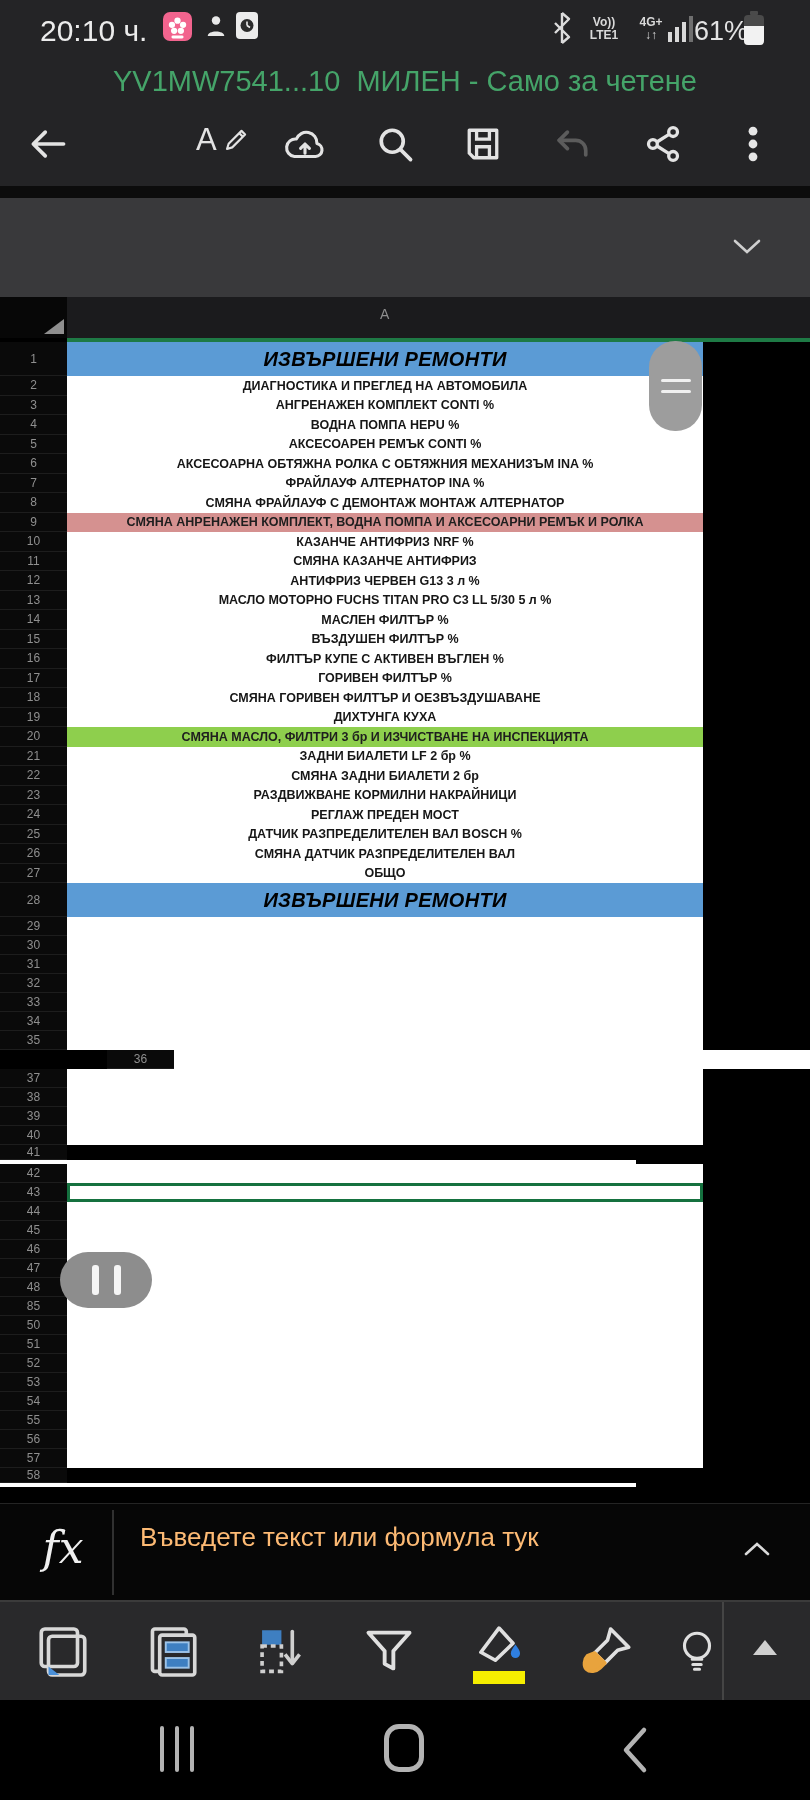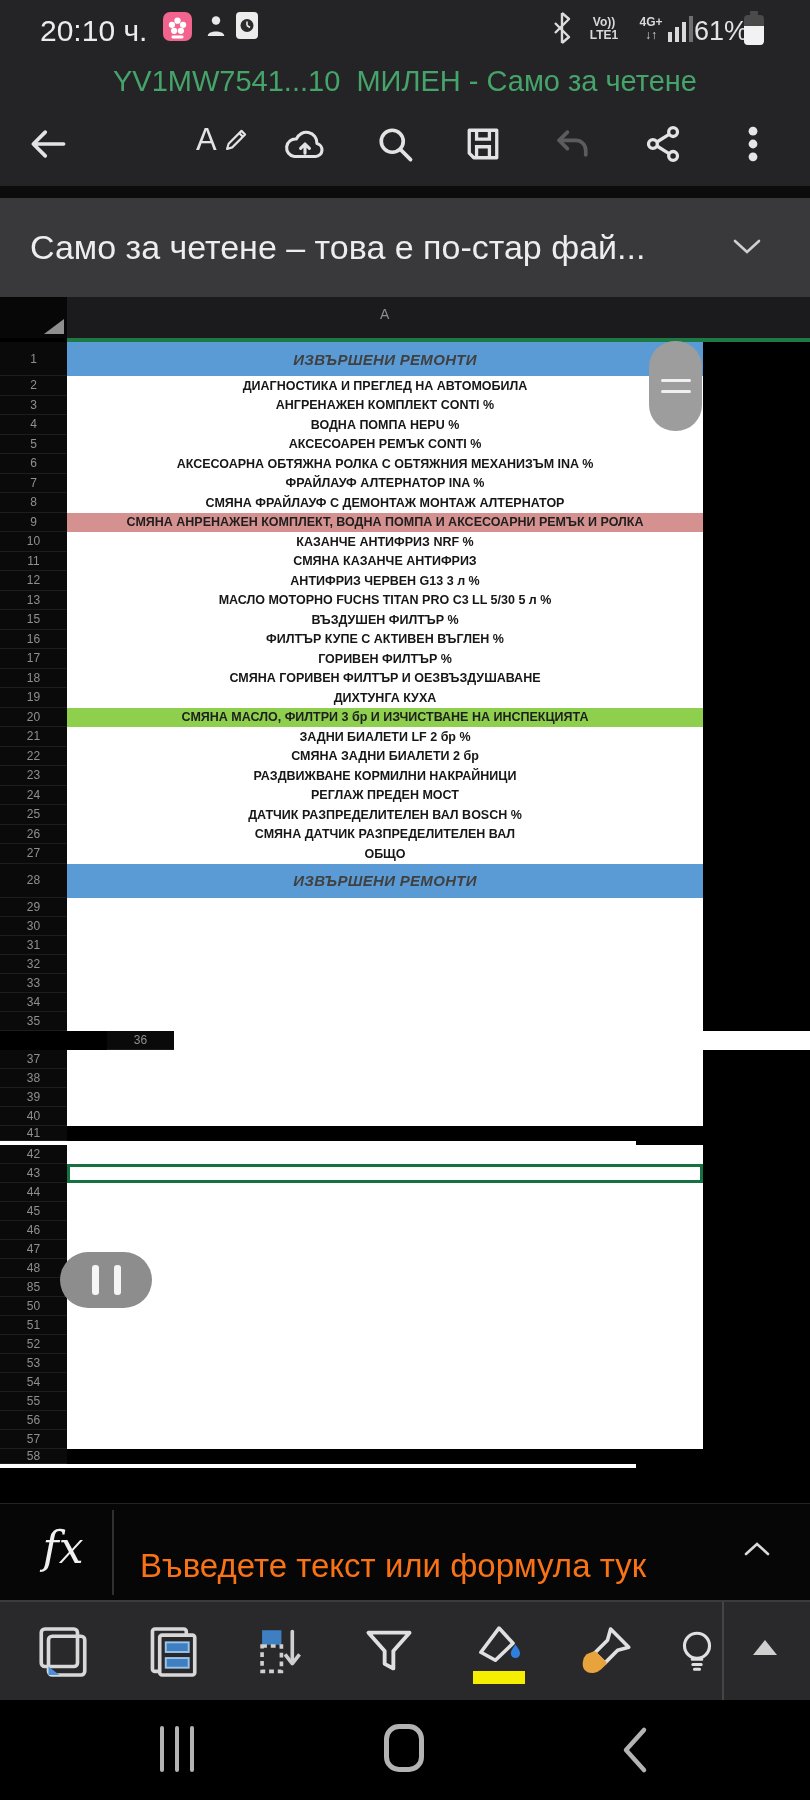--- a/index.html
+++ b/index.html
@@ -42,37 +42,37 @@
   .greenline{left:67px;top:338px;width:743px;height:4px;background:#1e7a45;}
 
   
   .sheetrows{left:0;top:342px;width:810px;height:1145px;display:flex;flex-direction:column;}
   .srow{display:flex;width:810px;flex:0 0 auto;}
   .gut{width:67px;height:100%;background:#0a0a0a;color:#8f8f8f;font-size:12px;
        display:flex;align-items:center;justify-content:center;box-sizing:border-box;
        border-bottom:1px solid #1d1d1d;}
   .cell{width:636px;height:100%;background:#fff;color:#161616;font-size:12.5px;font-weight:600;
         display:flex;align-items:center;justify-content:center;white-space:nowrap;overflow:hidden;}
-  .c-blue{color:#404040;font-style:italic;font-weight:700;font-size:15px;letter-spacing:.3px;}
+  .c-blue{color:#000000;font-style:italic;font-weight:700;font-size:20px;letter-spacing:.3px;}
   .c-dark{color:#1e1e1e;}
   .sel{box-shadow:inset 0 0 0 3px #15713f;}
 
   .scroll-handle{left:649px;top:341px;width:53px;height:90px;background:#9d9d9d;border-radius:26px;
                  display:flex;flex-direction:column;align-items:center;justify-content:center;gap:8px;z-index:6;}
   .sh-line{width:30px;height:3px;background:#f0f0f0;border-radius:2px;}
   .pause-pill{left:60px;top:1252px;width:92px;height:56px;background:#8d8d8d;border-radius:28px;
               display:flex;align-items:center;justify-content:center;gap:15px;z-index:6;}
   .pp-bar{width:7px;height:30px;background:#f5f5f5;border-radius:3px;}
 
   
   .fxbar{left:0;top:1503px;width:810px;height:97px;background:#060606;border-top:1px solid #242424;}
   .fx-label{position:absolute;left:28px;top:18px;width:70px;text-align:center;
             font-family:"DejaVu Serif","Liberation Serif",serif;font-style:italic;font-size:44px;color:#f0f0f0;}
   .fx-div{position:absolute;left:112px;top:6px;width:2px;height:85px;background:#303030;}
-  .fx-input{position:absolute;left:140px;top:43px;width:580px;font-size:33px;color:#f97316;white-space:nowrap;}
+  .fx-input{position:absolute;left:140px;top:18px;width:580px;font-size:26px;color:#fdba74;white-space:nowrap;}
   .fx-chev{position:absolute;left:742px;top:36px;}
 
   
   .btoolbar{left:0;top:1600px;width:810px;height:100px;background:#29292b;border-top:2px solid #3b3b3b;}
   .bt-ic{position:absolute;top:8px;width:72px;height:84px;display:flex;align-items:center;justify-content:center;}
   .yellow-bar{position:absolute;left:10px;bottom:10px;width:52px;height:13px;background:#f5ee00;}
   .bt-div{position:absolute;left:722px;top:0;width:2px;height:98px;background:#454545;}
   .tri-up{position:absolute;left:753px;top:38px;width:0;height:0;
           border-left:12px solid transparent;border-right:12px solid transparent;border-bottom:15px solid #cfcfcf;}
 
@@ -202,21 +202,20 @@
             <circle cx="12" cy="12" r="2.4"></circle>
             <circle cx="12" cy="19" r="2.4"></circle>
         </svg>
       </div>
     </div>
   </div>
 
   <div class="abs gap1"></div>
 
   <div class="abs banner">
-    <div class="abs banner-text">Само за четене – това е по-стар фай...</div>
     <div class="abs banner-chev">
       <svg width="30" height="18" viewBox="0 0 30 18">
           <path d="M3 3l12 11L27 3" stroke="#cfcfcf" stroke-width="2.6" fill="none" stroke-linecap="round"></path>
         </svg>
     </div>
   </div>
 
   <div class="abs colheader">
     <div class="corner">
       <div class="selall-tri"></div>
@@ -270,20 +269,24 @@
         <div class="gut">11</div>
         <div class="cell">СМЯНА КАЗАНЧЕ АНТИФРИЗ</div>
       </div>
       <div class="srow" style="height: 19.5px;">
         <div class="gut">12</div>
         <div class="cell">АНТИФРИЗ ЧЕРВЕН G13  3 л  %</div>
       </div>
       <div class="srow" style="height: 19.5px;">
         <div class="gut">13</div>
         <div class="cell">МАСЛО МОТОРНО FUCHS TITAN PRO C3 LL 5/30  5 л  %</div>
+      </div>
+      <div class="srow" style="height: 19.5px;">
+        <div class="gut">14</div>
+        <div class="cell">МАСЛЕН ФИЛТЪР  %</div>
       </div>
       <div class="srow" style="height: 19.5px;">
         <div class="gut">15</div>
         <div class="cell">ВЪЗДУШЕН ФИЛТЪР  %</div>
       </div>
       <div class="srow" style="height: 19.5px;">
         <div class="gut">16</div>
         <div class="cell">ФИЛТЪР КУПЕ С АКТИВЕН ВЪГЛЕН  %</div>
       </div>
       <div class="srow" style="height: 19.5px;">

